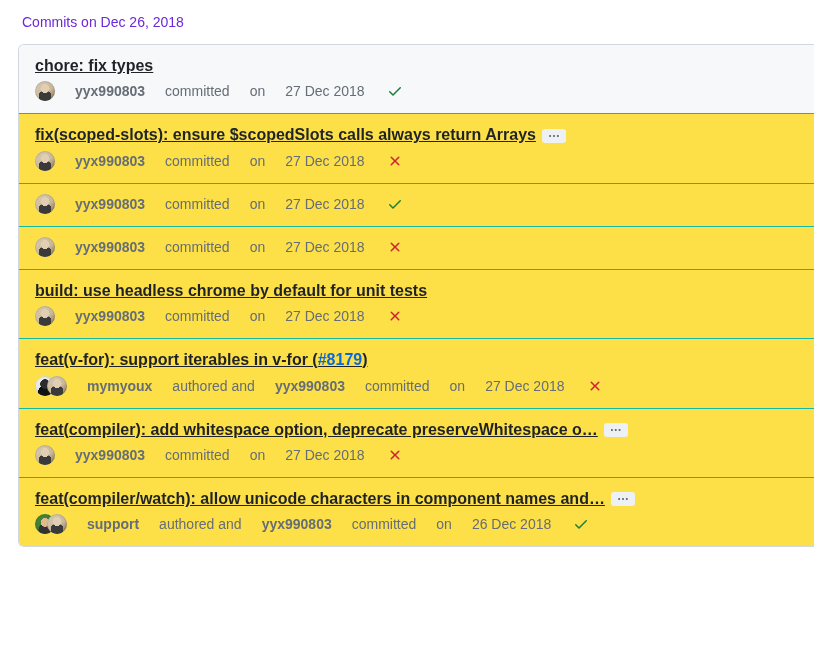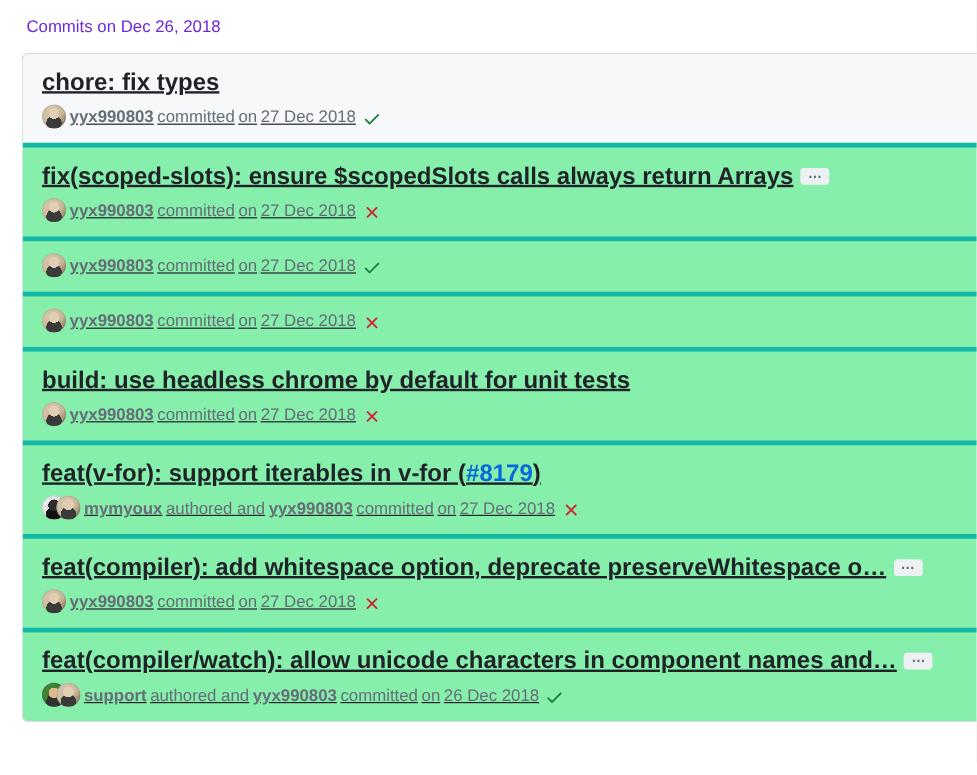--- a/index.html
+++ b/index.html
@@ -17,34 +17,34 @@
   }
   .commits-list {
     margin-left: 18px;
     border: 1px solid #d0d7de;
     border-radius: 6px 0 0 6px;
     overflow: hidden;
     border-right: none;
   }
   .commit-item {
     padding: 10px 16px 12px 16px;
-    border-top: 4px solid #14b8a6;
-    background: #86efac;
+    border-top: 1px solid #14b8a6;
+    background: #fde047;
   }
   .commit-item:first-child { border-top: none; }
   .commit-item.selected { background: #f6f8fa; }
   .commit-title-row {
     display: flex;
     align-items: center;
     gap: 6px;
     margin-bottom: 4px;
   }
   .commit-title {
     font-weight: 600;
-    font-size: 20px;
+    font-size: 16px;
     color: #1f2328;
     line-height: 1.4;
   }
   .commit-title .issue-link { color: #0969da; font-weight: 600; }
   .ellipsis-btn {
     display: inline-flex;
     align-items: center;
     justify-content: center;
     width: 24px;
     height: 14px;
@@ -53,24 +53,23 @@
     border-radius: 3px;
     color: #656d76;
     font-size: 12px;
     line-height: 6px;
     font-weight: 700;
     cursor: pointer;
     padding-bottom: 6px;
   }
   .commit-meta {
     display: flex;
-    align-items: flex-end;
-    gap: 3px;
+    align-items: center;
+    gap: 20px;
     line-height: 20px;
-    text-decoration: underline;
   }
   .avatar-stack { display: inline-flex; }
   .avatar {
     width: 20px; height: 20px;
     border-radius: 50%;
     background: #d5c6b0;
     display: inline-block;
     position: relative;
     overflow: hidden;
     box-shadow: inset 0 0 0 1px rgba(0,0,0,0.10);

